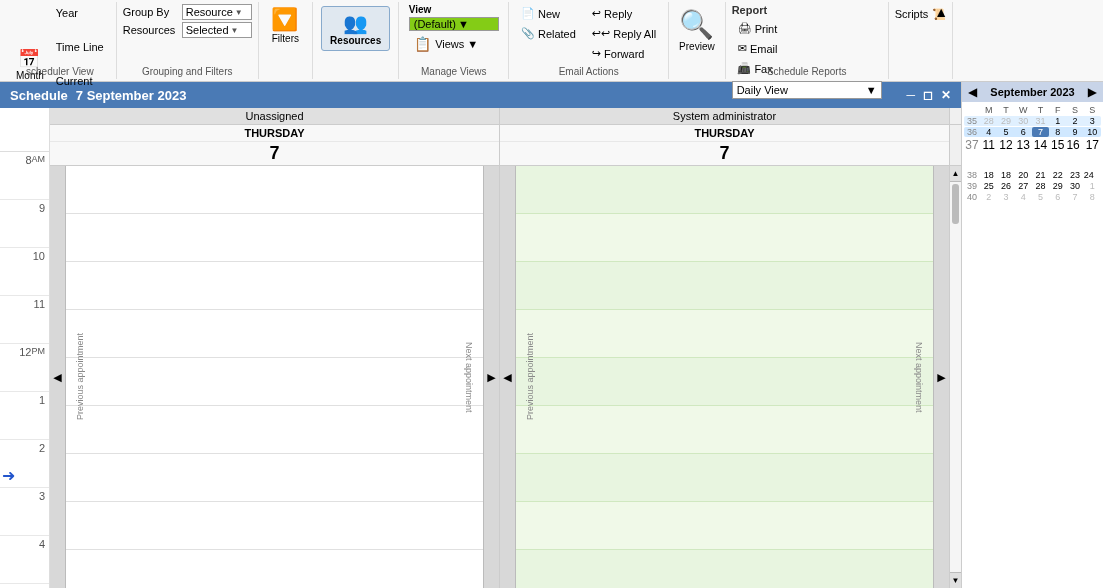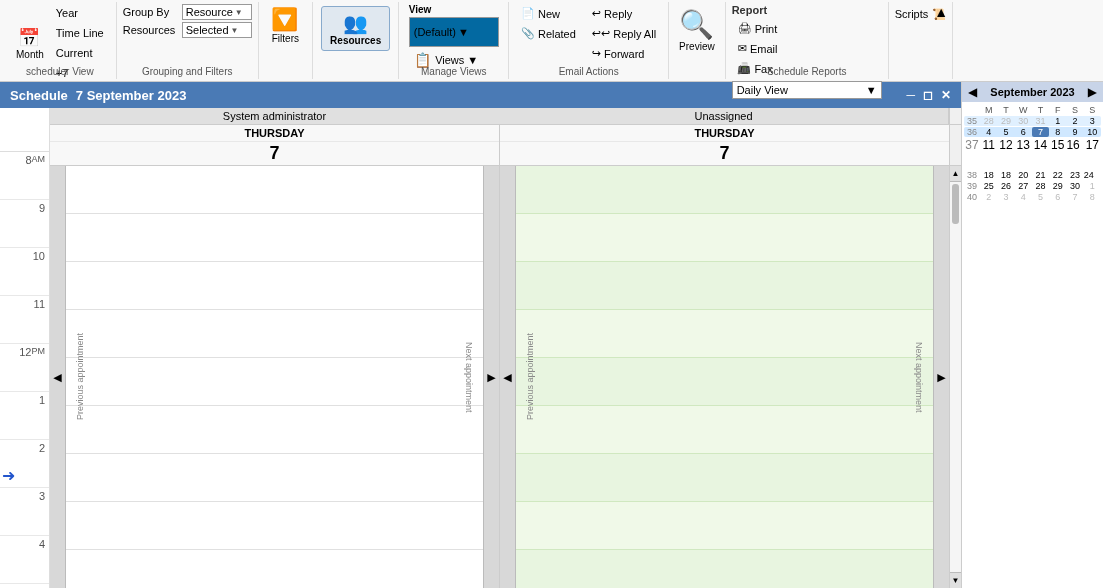--- a/index.html
+++ b/index.html
@@ -19,21 +19,21 @@
     .groupby-row { display: flex; align-items: center; gap: 4px; }
     .groupby-label { font-size: 11px; min-width: 55px; }
     .dropdown-select { border: 1px solid #999; background: white; padding: 1px 3px; font-size: 11px; cursor: pointer; display: flex; align-items: center; gap: 2px; min-width: 70px; }
     .dropdown-arrow { font-size: 8px; color: #555; }
 
     .filters-btn { display: flex; flex-direction: column; align-items: center; cursor: pointer; padding: 2px 6px; border: 1px solid transparent; border-radius: 2px; }
 
     .resources-btn { display: flex; flex-direction: column; align-items: center; cursor: pointer; padding: 4px 8px; background: #e0e8f0; border: 1px solid #aab; border-radius: 3px; margin: 2px; }
 
     .view-section { display: flex; flex-direction: column; gap: 2px; padding-bottom: 14px; }
-    .view-dropdown { border: 1px solid #999; background: #0369a1; padding: 8px 4px; font-size: 11px; cursor: pointer; display: flex; align-items: center; gap: 2px; min-width: 90px; }
+    .view-dropdown { border: 1px solid #999; background: #84cc16; padding: 0 4px; font-size: 11px; cursor: pointer; display: flex; align-items: center; gap: 2px; min-width: 90px; }
 
     .email-actions { display: flex; flex-direction: column; gap: 1px; padding-bottom: 14px; }
 
     .preview-btn { display: flex; flex-direction: column; align-items: center; padding: 4px; cursor: pointer; }
     .preview-icon { font-size: 28px; }
 
     .report-section { display: flex; flex-direction: column; gap: 3px; padding-bottom: 14px; min-width: 150px; }
     .report-label { font-size: 11px; font-weight: bold; color: #333; }
     .daily-view-dropdown { border: 1px solid #999; background: white; padding: 2px 4px; font-size: 11px; cursor: pointer; display: flex; align-items: center; justify-content: space-between; min-width: 140px; }
 
@@ -54,21 +54,21 @@
 <body>
 
 <div class="ribbon">
 
   <div class="ribbon-group" style="padding-bottom:14px;">
     <div class="ribbon-row" style="gap:0; align-items:stretch;">
       <div class="ribbon-btn" style="flex-direction:column; justify-content:center;">
         <div style="font-size:18px;">📅</div>
         <div class="btn-label">Month</div>
       </div>
-      <div style="display:flex; flex-direction:column; gap:2px;">
+      <div style="display:flex; flex-direction:column; gap:16px;">
         <div class="ribbon-btn-small" style="font-size:11px;">
           <span>Year</span>
         </div>
         <div class="ribbon-btn-small" style="font-size:11px;">
           <span style="white-space:nowrap;">Time
 Line</span>
         </div>
         <div class="ribbon-btn-small" style="font-size:11px;">
           <span>Current</span>
         </div>
@@ -240,22 +240,22 @@
           <span>2</span>
           <div style="position:absolute; left:2px; bottom:2px; font-size:16px; color:#2255cc;">➜</div>
         </div>
         <div class="time-label">3</div>
         <div class="time-label">4</div>
       </div>
 
       <div style="flex:1; display:flex; flex-direction:column; overflow:hidden; position:relative;">
 
         <div style="display:flex; background:#e0e0e0; border-bottom:1px solid #ccc;">
+          <div style="flex:1; text-align:center; padding:2px 4px; border-right:1px solid #ccc; font-size:11px;">Unassigned</div>
           <div style="flex:1; text-align:center; padding:2px 4px; font-size:11px;">System administrator</div>
-          <div style="flex:1; text-align:center; padding:2px 4px; border-right:1px solid #ccc; font-size:11px;">Unassigned</div>
           <div style="width:12px; background:#f0f0f0; border-left:1px solid #ccc;"></div>
         </div>
 
         <div style="display:flex; border-bottom:1px solid #ccc;">
           <div style="flex:1; border-right:1px solid #ccc; background:#f8f8f8; position:relative;">
             <div style="text-align:center; font-size:11px; font-weight:bold; padding:2px; border-bottom:1px solid #e8e8e8;">THURSDAY</div>
             <div style="text-align:center; font-size:18px; font-weight:bold; padding:1px;">7</div>
           </div>
           <div style="flex:1; background:#f8f8f8; position:relative;">
             <div style="text-align:center; font-size:11px; font-weight:bold; padding:2px; border-bottom:1px solid #e8e8e8;">THURSDAY</div>

